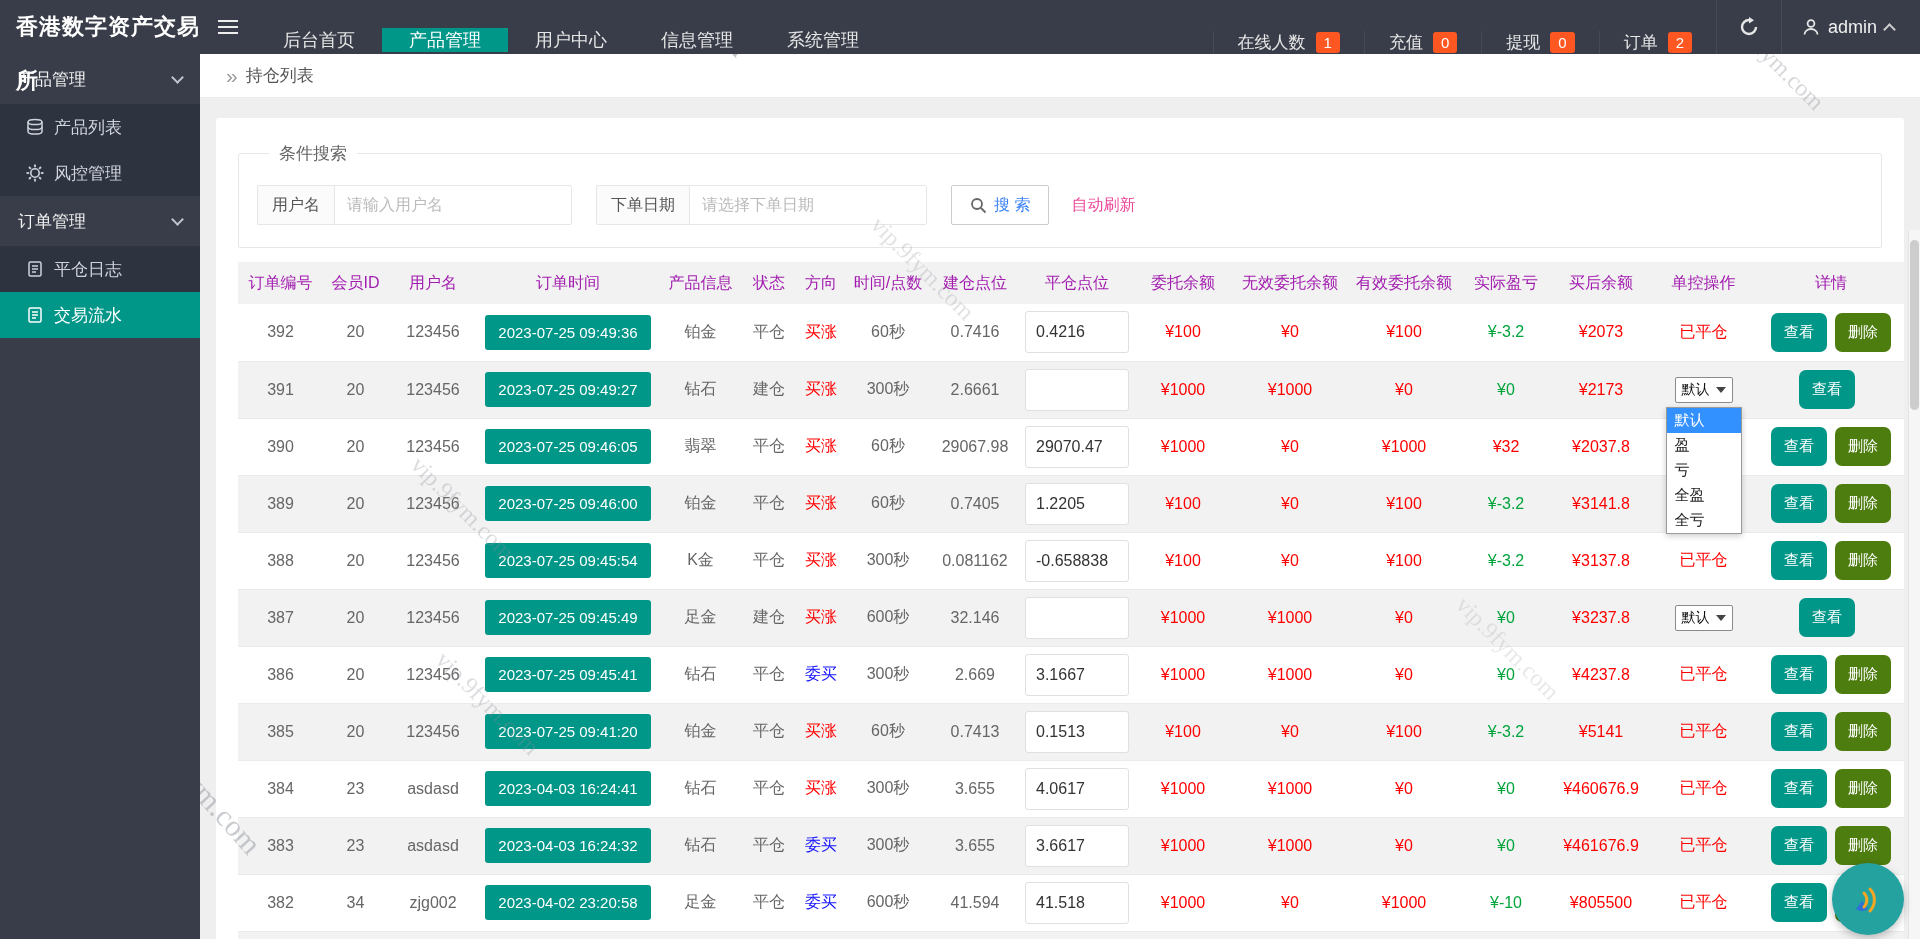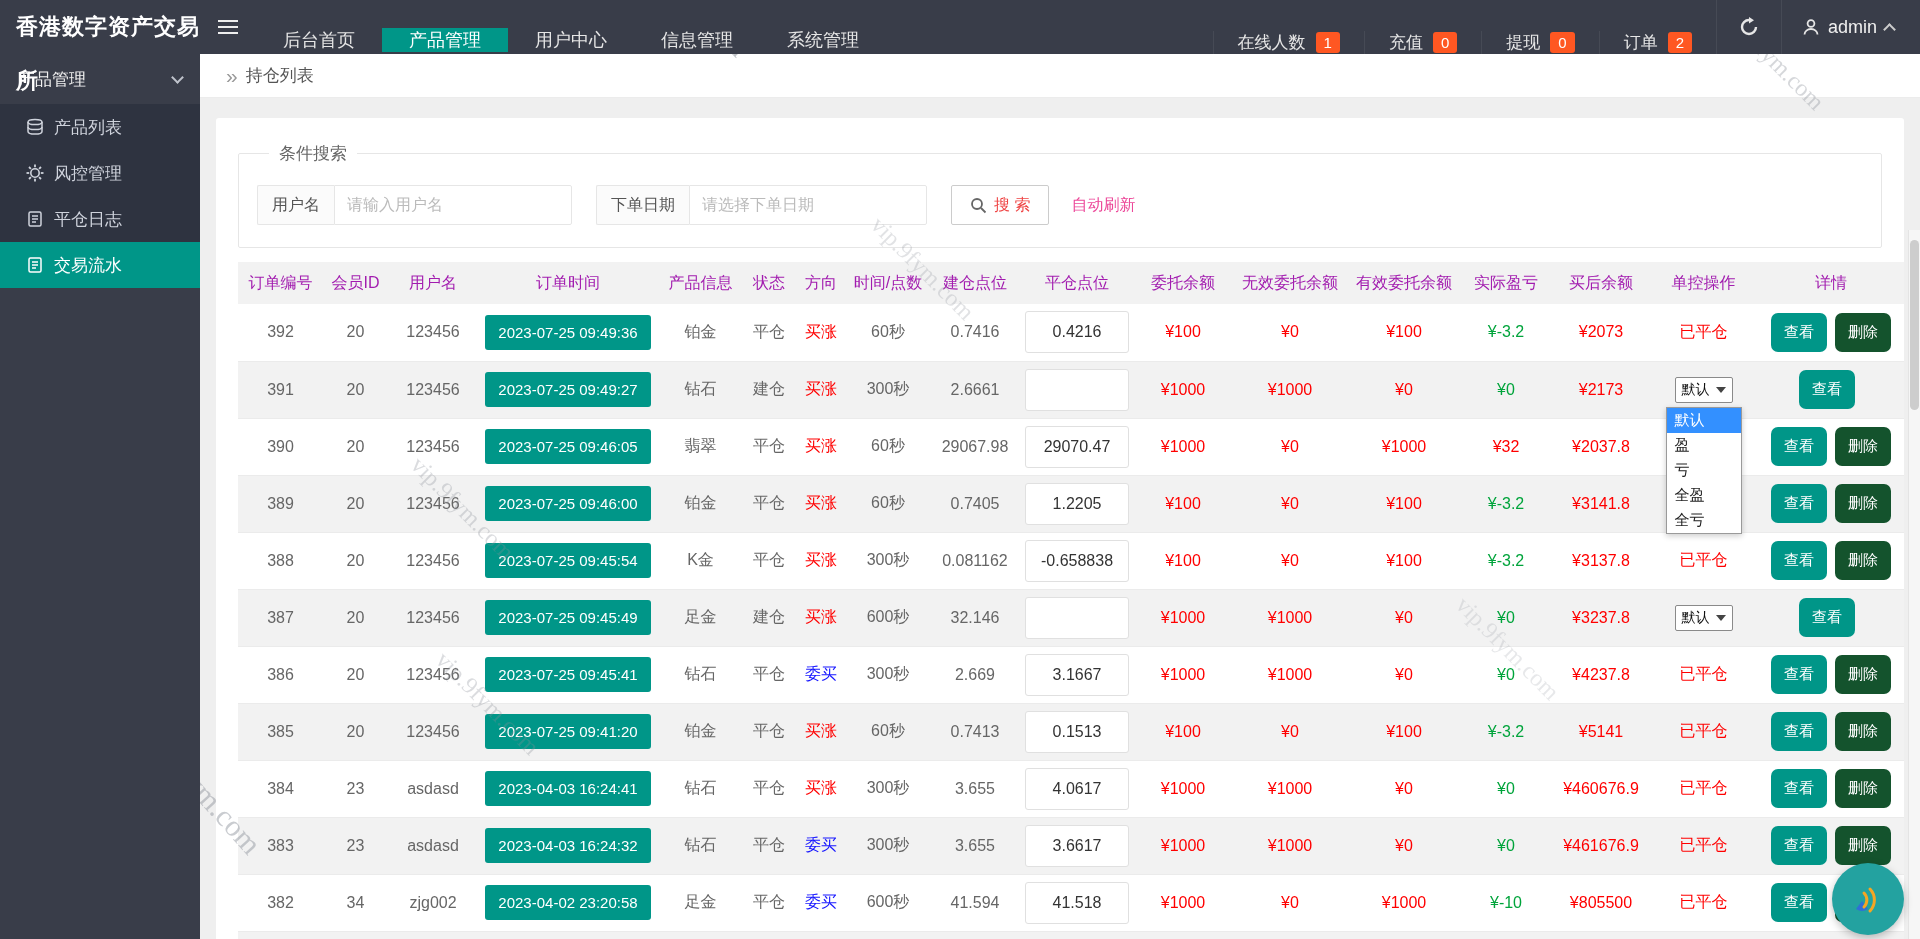--- a/index.html
+++ b/index.html
@@ -56,43 +56,43 @@
   fieldset.search-fs legend { color:#666; font-size:17px; padding:0 10px; margin-left:12px; }
   .search-row { display:flex; align-items:center; }
   .input-group { display:flex; align-items:stretch; height:40px; margin-right:24px; }
   .ig-label { border:1px solid #e6e6e6; border-right:none; background:#fbfbfb; color:#555;
     font-size:16px; display:flex; align-items:center; padding:0 14px; border-radius:2px 0 0 2px; }
   .input-group input { border:1px solid #e6e6e6; width:238px; padding:0 12px; font-size:16px;
     color:#333; border-radius:0 2px 2px 0; outline:none;
     font-family:"Liberation Sans","DejaVu Sans",sans-serif; }
   .input-group input::placeholder { color:#bbb; }
   .search-btn { height:40px; padding:7px 18px; background:#fff; border:1px solid #ccc;
-    border-radius:2px; font-size:16px; color:#ef4444; display:flex; align-items:center; gap:7px;
+    border-radius:2px; font-size:16px; color:#3b82f6; display:flex; align-items:center; gap:7px;
     cursor:pointer; font-family:"Liberation Sans","DejaVu Sans",sans-serif; }
   .auto-refresh { color:#ec4899; font-size:16px; margin-left:22px; cursor:pointer; text-decoration:none; }
 
   
   table.grid { width:100%; border-collapse:collapse; table-layout:fixed; margin-top:14px; }
   table.grid th { background:#f2f2f2; color:#a21caf; font-size:16px; font-weight:normal;
     height:42px; text-align:center; }
   table.grid td { height:57px; text-align:center; font-size:16px; color:#666;
     border-bottom:1px solid #ebebeb; overflow:visible; }
   tr.striped td { background:#f2f2f2; }
   .red-text { color:#ff0000;margin-top:15px; }
   .green-text { color:#00a43b; }
   .time-btn { background:#009688; color:#fff; border:none; border-radius:3px;
     padding:9px 13px; font-size:15px; cursor:pointer; white-space:nowrap;
     font-family:"Liberation Sans","DejaVu Sans",sans-serif; }
   .close-input { width:104px; height:42px; border:1px solid #e0e0e0; border-radius:3px;
     font-size:16px; color:#333; padding:0 10px; outline:none; background:#fff;
-    font-family:"Liberation Sans","DejaVu Sans",sans-serif;text-align:center; }
+    font-family:"Liberation Sans","DejaVu Sans",sans-serif; }
   .btn { border:none; border-radius:7px; color:#fff; font-size:15px; padding:10px 13px;
     cursor:pointer; font-family:"Liberation Sans","DejaVu Sans",sans-serif; }
   .btn-view { background:#009688; margin-right:8px; }
-  .btn-del { background:#14532d; }
+  .btn-del { background:#4d7c0f; }
   .ctl-cell { position:relative; }
   .select-box { display:inline-flex; align-items:center; gap:6px; border:1px solid #8a8a8a;
     border-radius:2px; background:#fff; font-size:14px; color:#111; padding:3px 6px;
     cursor:pointer; }
   .select-caret { width:0; height:0; border-left:5px solid transparent;
     border-right:5px solid transparent; border-top:6px solid #444; }
   .select-pop { position:absolute; left:50%; transform:translateX(-50%); top:45px; width:76px;
     background:#fff; border:1px solid #9a9a9a; z-index:30; box-shadow:0 2px 6px rgba(0,0,0,.2); }
   .select-opt { font-size:15px; color:#222; text-align:left; padding:3px 8px; cursor:pointer; }
   .select-opt.sel { background:#3390ff; color:#fff; }
@@ -186,20 +186,24 @@
             <line x1="0.5" y1="9" x2="3.2" y2="9"></line>
             <line x1="14.8" y1="9" x2="17.5" y2="9"></line>
             <line x1="3" y1="3" x2="4.9" y2="4.9"></line>
             <line x1="13.1" y1="13.1" x2="15" y2="15"></line>
             <line x1="15" y1="3" x2="13.1" y2="4.9"></line>
             <line x1="4.9" y1="13.1" x2="3" y2="15"></line>
           </g>
         </svg>
       </span>
       <span>风控管理</span>
+    </div>
+    <div class="side-group">
+      <span>订单管理</span>
+      <span class="chev-down"></span>
     </div>
     <div class="side-item">
       <span class="side-icon" style="color: rgb(207, 211, 220);">
         <svg viewBox="0 0 18 18">
           <rect x="3" y="2" width="12" height="14" rx="1.5" fill="none" stroke="currentColor" stroke-width="1.5"></rect>
           <line x1="6" y1="6" x2="12" y2="6" stroke="currentColor" stroke-width="1.5"></line>
           <line x1="6" y1="9" x2="12" y2="9" stroke="currentColor" stroke-width="1.5"></line>
           <line x1="6" y1="12" x2="10" y2="12" stroke="currentColor" stroke-width="1.5"></line>
         </svg>
       </span>

